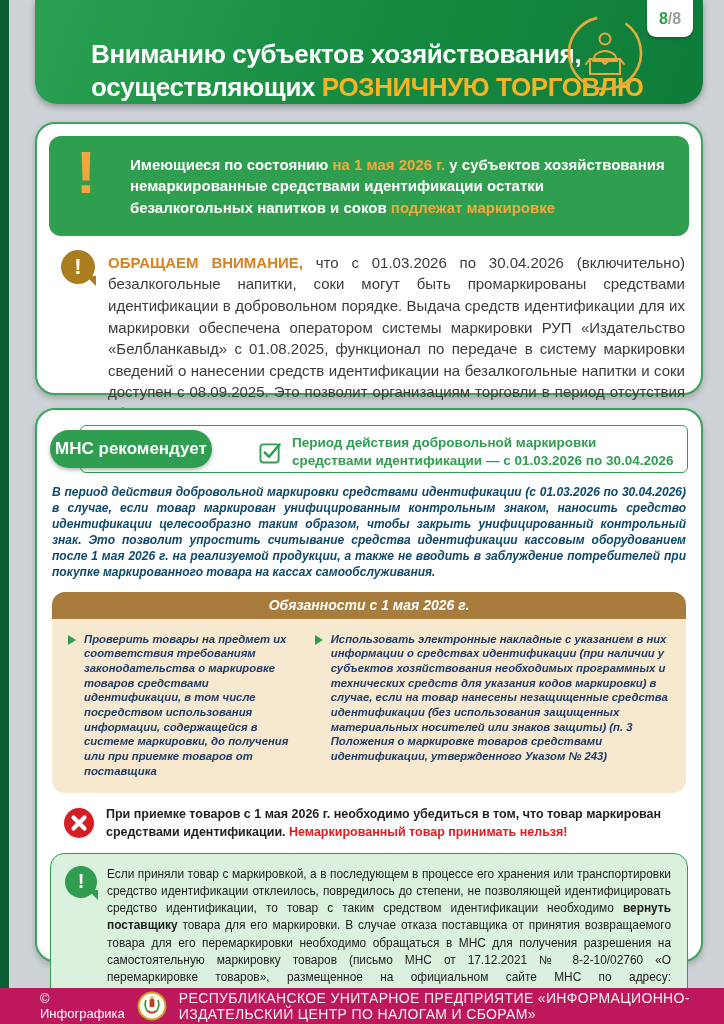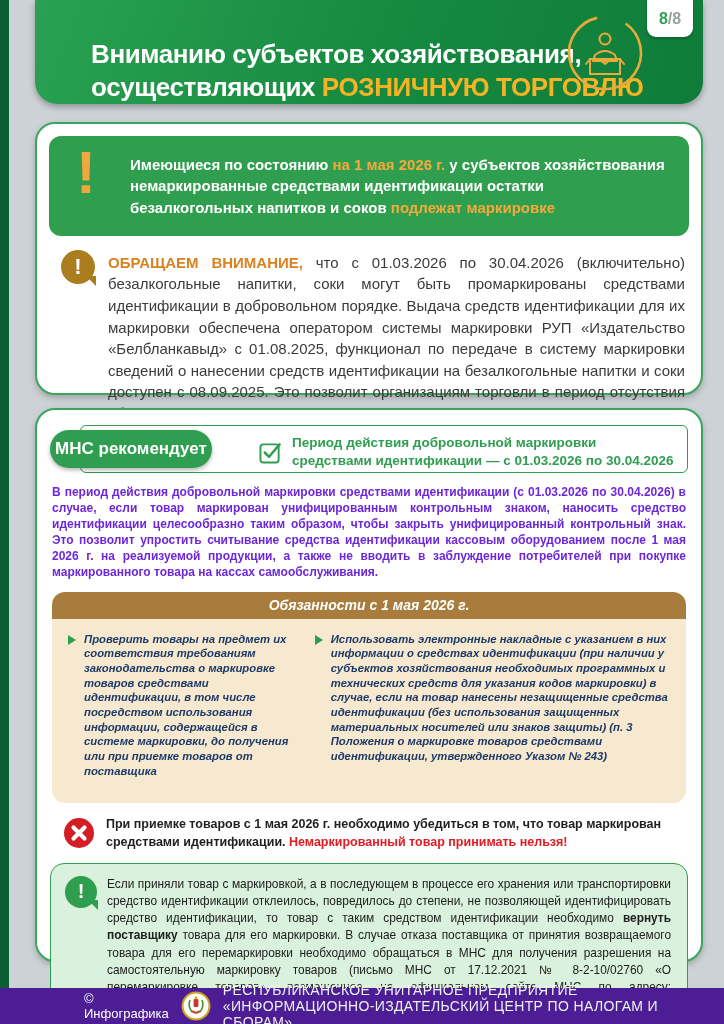--- a/index.html
+++ b/index.html
@@ -76,32 +76,32 @@
   }
   .checkbox { flex:0 0 auto; display:flex; }
   .period-text { margin:0; color:#2f9e50; font-weight:bold; font-size:13.5px; line-height:1.3; }
   .mns-pill {
     position:absolute; left:0; top:5px; width:162px; height:38px;
     background:#2f9e50; border-radius:19px; color:#fff; font-weight:bold; font-size:17px;
     display:flex; align-items:center; justify-content:center; box-shadow:0 2px 4px rgba(0,0,0,.3);
   }
 
   .navy-par {
-    margin:12px 2px 11px; font-size:12px; font-weight:bold; color:#6d28d9;
-    text-align:justify; line-height:1.33;
+    margin:12px 2px 11px; font-size:12px; font-weight:bold; color:#0c4a6e;
+    text-align:justify; line-height:1.33;font-style:italic;
   }
 
   
   .obligations { margin:10px 2px 13px;font-style:italic; }
   .obligations-title {
     background:#a87c3c; border-radius:13px 13px 0 0; color:#fff; font-weight:bold;
     font-size:14px; text-align:center; padding:5px 0 6px;
   }
   .obligations-body {
-    background:#f7e9cf; border-radius:0 0 13px 13px; padding:13px 16px 25px;
+    background:#f7e9cf; border-radius:0 0 13px 13px; padding:13px 16px 15px;
     display:flex; gap:24px;
   }
   .ob-item { display:flex; gap:8px; }
   .ob-item.ob-left { flex:0 0 37%; }
   .ob-item.ob-right { flex:1; }
   .tri {
     flex:0 0 auto; margin-top:3px; width:0; height:0;
     border-left:8px solid #2f9e50; border-top:5px solid transparent; border-bottom:5px solid transparent;
   }
   .ob-item p { margin:0; font-size:11.3px; font-weight:bold; color:#1e3a68; line-height:1.3; }
@@ -118,22 +118,22 @@
     padding:12px 16px 12px 56px; box-sizing:border-box;
   }
   .green-note .bubble { position:absolute; left:14px; top:12px; width:32px; height:32px; font-size:20px; }
   .green-note p { margin:0; font-size:11.9px; color:#202020; line-height:1.44; text-align:justify; }
   .bold-seg { font-weight:bold; }
   .link-seg { font-style:italic; }
 
   
   .footer {
     position:absolute; left:0; top:988px; width:724px; height:36px;
-    background:#4c1d95; display:flex; align-items:center; gap:12px;
-    padding-left:84px; box-sizing:border-box;
+    background:#be185d; display:flex; align-items:center; gap:12px;
+    padding-left:40px; box-sizing:border-box;
   }
   .copyright { color:#fff; font-size:13px; }
   .footer-logo { display:flex; }
   .org-name { color:#edf2ef; font-size:14px; letter-spacing:.35px; }
 </style>
 </head>
 <body>
 
 <div class="page">
   <div class="left-strip"></div>

